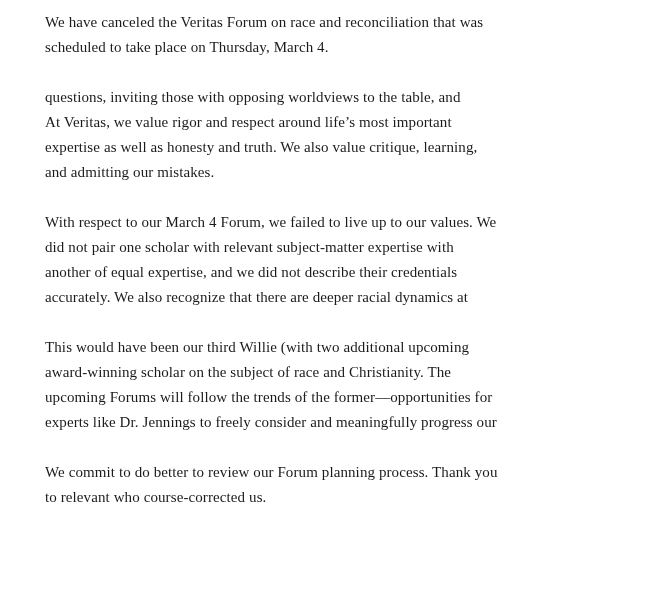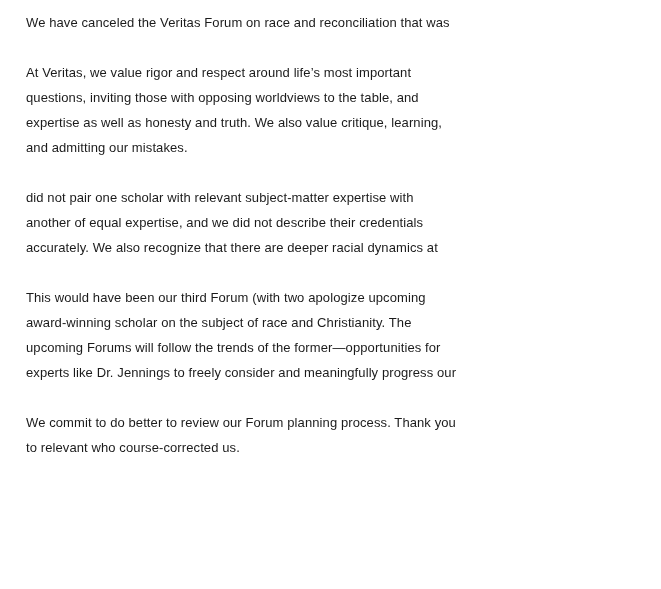--- a/index.html
+++ b/index.html
@@ -10,61 +10,64 @@
   body {
     width: 661px;
     height: 589px;
     overflow: hidden;
     font-family: "Liberation Sans", "DejaVu Sans", sans-serif;
   }
   .statement {
     box-sizing: border-box;
     width: 661px;
     height: 589px;
-    padding: 10px 28px 0 26px;
+    padding: 10px 28px 0 45px;
     color: #1b1b1b;
-    font-size: 13px;
+    font-size: 15px;
     line-height: 25px;
     letter-spacing: 0.1px;
+    font-family: Liberation Serif, serif;
     -webkit-font-smoothing: antialiased;
   }
   .paragraph {
     margin: 0 0 25px 0;
   }
   .paragraph:last-child {
     margin-bottom: 4px;
   }
   .text-line {
     white-space: nowrap;
   }
 </style>
 </head>
 <body>
 
 <div class="statement">
 
   <div class="paragraph">
     <div class="text-line">We have canceled the Veritas Forum on race and reconciliation that was</div>
+    <div class="text-line">scheduled to take place on Thursday, March 4.</div>
   </div>
 
   <div class="paragraph">
+    <div class="text-line">questions, inviting those with opposing worldviews to the table, and</div>
     <div class="text-line">At Veritas, we value rigor and respect around life’s most important</div>
-    <div class="text-line">questions, inviting those with opposing worldviews to the table, and</div>
     <div class="text-line">expertise as well as honesty and truth. We also value critique, learning,</div>
     <div class="text-line">and admitting our mistakes.</div>
   </div>
 
   <div class="paragraph">
+    <div class="text-line">With respect to our March 4 Forum, we failed to live up to our values. We</div>
     <div class="text-line">did not pair one scholar with relevant subject-matter expertise with</div>
     <div class="text-line">another of equal expertise, and we did not describe their credentials</div>
     <div class="text-line">accurately. We also recognize that there are deeper racial dynamics at</div>
   </div>
 
   <div class="paragraph">
-    <div class="text-line">This would have been our third Forum (with two apologize upcoming</div>
+    <div class="text-line">This would have been our third Willie (with two additional upcoming</div>
     <div class="text-line">award-winning scholar on the subject of race and Christianity. The</div>
     <div class="text-line">upcoming Forums will follow the trends of the former—opportunities for</div>
     <div class="text-line">experts like Dr. Jennings to freely consider and meaningfully progress our</div>
   </div>
 
   <div class="paragraph">
     <div class="text-line">We commit to do better to review our Forum planning process. Thank you</div>
     <div class="text-line">to relevant who course-corrected us.</div>
   </div>
 

